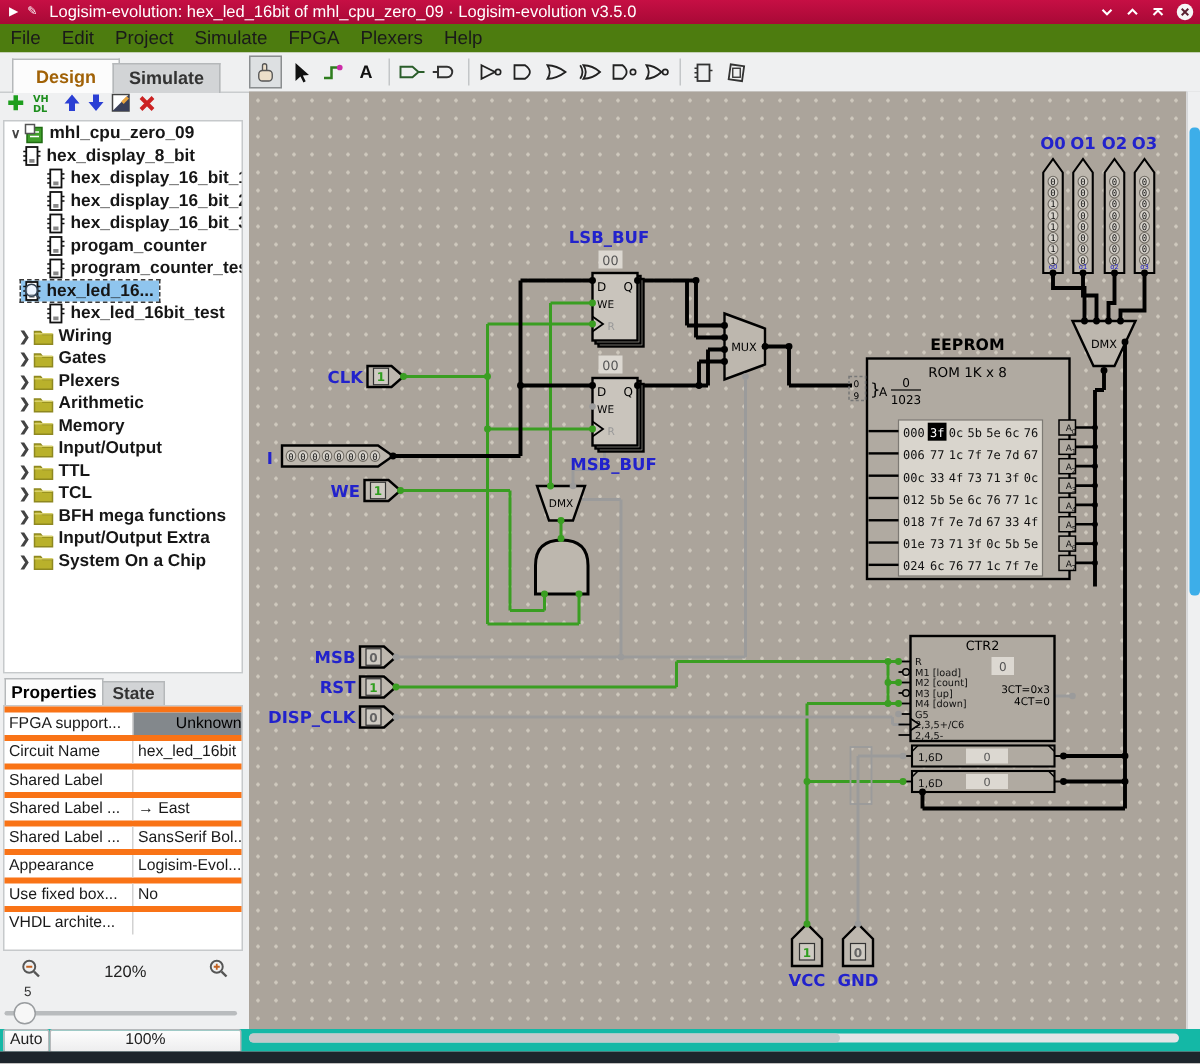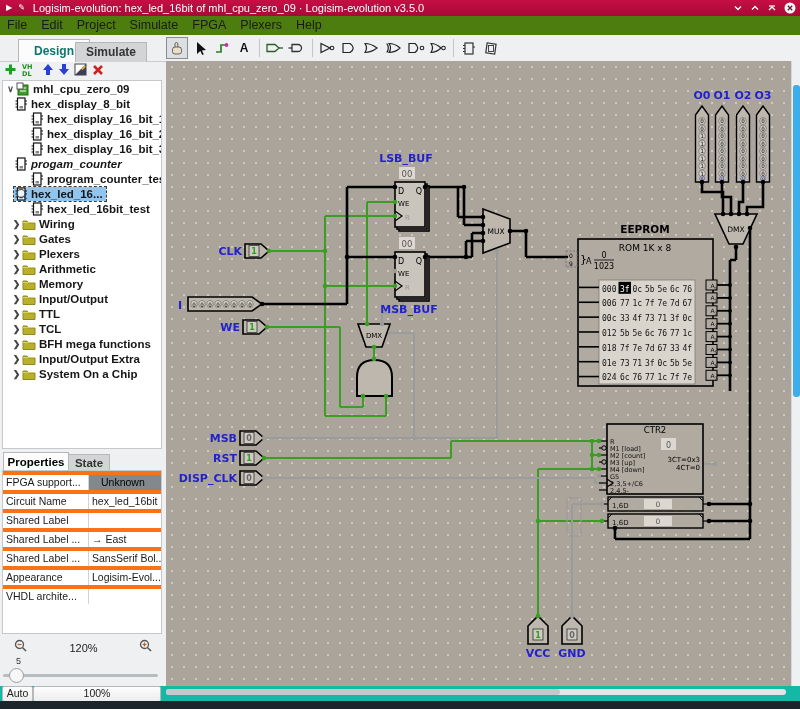--- a/index.html
+++ b/index.html
@@ -14,38 +14,38 @@
   #menubar{position:absolute;left:0;top:16px;width:800px;height:19px;background:#4d7c0f;display:flex;align-items:center;font-size:12.5px;color:#1a1a1a;border-bottom:1px solid #e3e3e3;}
   #menubar .mitem{padding:0 7px;height:19px;line-height:19px;}
   
   #toolbar{position:absolute;left:0;top:35px;width:800px;height:26px;background:#eff0f1;border-bottom:1px solid #c9ccce;}
   #tool-icons{position:absolute;left:166px;top:1px;display:flex;align-items:center;height:24px;gap:2px;}
   .tbtn{width:20px;height:20px;display:flex;align-items:center;justify-content:center;}
   .tbtn.active{border:1px solid #8a8d8f;background:#dde0e2;}
   .tsep{width:1px;height:18px;background:#c3c6c8;margin:0 3px;}
   
   #tab-design,#tab-simulate{position:absolute;top:39px;height:22px;line-height:22px;text-align:center;font-weight:700;font-size:12px;}
-  #tab-design{left:18px;width:70px;background:#fcfcfc;border:1px solid #b5b8ba;border-bottom:none;color:#0f766e;}
+  #tab-design{left:8px;width:70px;background:#fcfcfc;border:1px solid #b5b8ba;border-bottom:none;color:#a16207;}
   #tab-simulate{left:75px;width:70px;background:#d2d4d6;border:1px solid #b5b8ba;border-bottom:none;top:42px;height:19px;line-height:19px;color:#333;}
   #explorer-tools{position:absolute;left:4px;top:63px;height:16px;display:flex;align-items:center;gap:4px;}
   #tree{position:absolute;left:2px;top:80px;width:158px;height:367px;background:#fff;border:1px solid #c6c9cb;overflow:hidden;}
   .trow{height:15px;display:flex;align-items:center;font-size:11.5px;font-weight:700;color:#161616;white-space:nowrap;}
   .trow .arrow{width:11px;text-align:center;font-size:9px;color:#444;flex:none;}
   .trow svg{flex:none;margin-right:3px;}
   .selwrap{display:flex;align-items:center;background:#8fc5ee;outline:1px dashed #3a3a3a;padding:0 3px 0 0;}
   
   #prop-tab-properties,#prop-tab-state{position:absolute;height:18px;line-height:18px;font-weight:700;font-size:11.5px;text-align:center;}
   #prop-tab-properties{left:3px;top:452px;width:64px;background:#fcfcfc;border:1px solid #b5b8ba;border-bottom:none;}
   #prop-tab-state{left:68px;top:454px;width:40px;background:#d2d4d6;border:1px solid #b5b8ba;border-bottom:none;height:16px;line-height:16px;color:#333;}
   #propbox{position:absolute;left:2px;top:470px;width:158px;height:162px;background:#fff;border:1px solid #c6c9cb;}
   #prop-title{height:15px;line-height:15px;text-align:center;font-weight:700;font-size:11px;color:#111;}
   .prow{display:flex;height:15px;border-top:4px solid #f97316;font-size:10.5px;color:#1a1a1a;}
   .plabel{width:82px;padding-left:3px;line-height:14px;border-right:1px solid #d2d2d2;overflow:hidden;white-space:nowrap;}
   .pvalue{flex:1;padding-left:3px;line-height:14px;overflow:hidden;white-space:nowrap;}
-  .pvalue.sel{background:#83888c;text-align:left;padding-left:12px;color:#000;}
+  .pvalue.sel{background:#83888c;text-align:right;padding-left:12px;color:#000;}
   
   #zoomrow{position:absolute;left:0px;top:640px;width:163px;height:16px;display:flex;align-items:center;}
   #zoom-level{flex:1;text-align:center;font-size:11px;color:#222;}
   #slider-val{position:absolute;left:16px;top:656px;font-size:9px;color:#333;}
   #slider-track{position:absolute;left:3px;top:674px;width:155px;height:3px;background:#b9bcbe;border-radius:2px;}
   #slider-handle{position:absolute;left:9px;top:668px;width:13px;height:13px;border-radius:50%;background:#f7f7f7;border:1px solid #9a9da0;}
   
   #bottomrow{position:absolute;left:0;top:686px;width:800px;height:15px;background:#14b8a6;}
   .bbtn{position:absolute;top:0px;height:14px;background:linear-gradient(#fdfdfd,#ededee);border:1px solid #b6b9bb;border-radius:2px;font-size:10.5px;line-height:13px;text-align:center;color:#222;}
   #auto-btn{left:2px;width:29px;}
@@ -265,21 +265,21 @@
       </div>
       <div class="trow" style="padding-left: 16px;">
         <span class="arrow"></span>
         <svg width="14" height="14">
           <rect x="3.5" y="1" width="7.5" height="12" fill="#fff" stroke="#111" stroke-width="1.2"></rect>
           <path d="M1.5 4 H3.5 M1.5 7 H3.5 M1.5 10 H3.5 M11 4 H13 M11 7 H13" stroke="#111"></path>
           <rect x="5.5" y="9" width="3.5" height="2.5" fill="#888"></rect>
         </svg>
         <span>hex_display_16_bit_3</span>
       </div>
-      <div class="trow" style=" font-style: italic;">
+      <div class="trow" style="padding-left: 16px;">
         <span class="arrow"></span>
         <svg width="14" height="14">
           <rect x="3.5" y="1" width="7.5" height="12" fill="#fff" stroke="#111" stroke-width="1.2"></rect>
           <path d="M1.5 4 H3.5 M1.5 7 H3.5 M1.5 10 H3.5 M11 4 H13 M11 7 H13" stroke="#111"></path>
           <rect x="5.5" y="9" width="3.5" height="2.5" fill="#888"></rect>
         </svg>
         <span>progam_counter</span>
       </div>
       <div class="trow" style="padding-left: 16px;">
         <span class="arrow"></span>
@@ -423,20 +423,24 @@
           <div class="plabel">Shared Label ...</div>
           <div class="pvalue">→ East</div>
         </div>
         <div class="prow">
           <div class="plabel">Shared Label ...</div>
           <div class="pvalue">SansSerif Bol...</div>
         </div>
         <div class="prow">
           <div class="plabel">Appearance</div>
           <div class="pvalue">Logisim-Evol...</div>
+        </div>
+        <div class="prow">
+          <div class="plabel">Use fixed box...</div>
+          <div class="pvalue">No</div>
         </div>
         <div class="prow">
           <div class="plabel">VHDL archite...</div>
           <div class="pvalue"></div>
         </div>
       </div>
   </div>
 
   <div id="zoomrow">
     <span style="margin-left:14px"><svg width="14" height="14">

